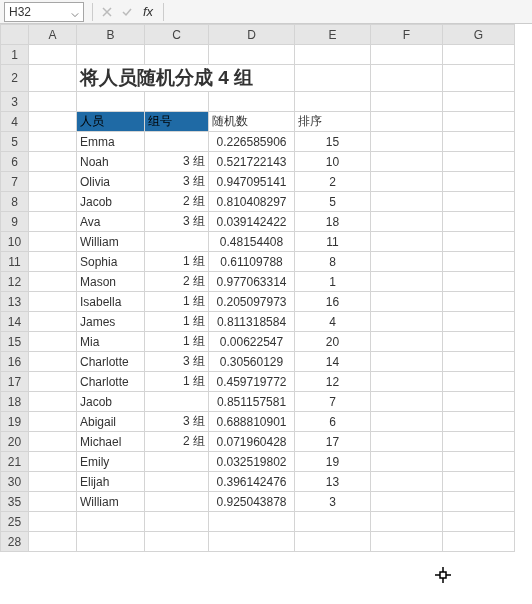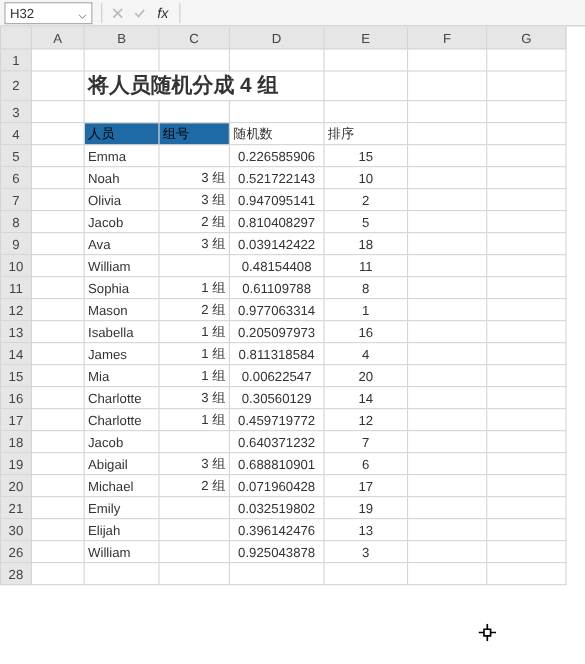--- a/index.html
+++ b/index.html
@@ -262,21 +262,21 @@
           <td class="cell num">0.459719772</td>
           <td class="cell num">12</td>
           <td class="cell"></td>
           <td class="cell"></td>
         </tr>
         <tr>
           <th class="row-h">18</th>
           <td class="cell"></td>
           <td class="cell">Jacob</td>
           <td class="cell grp g4">4 组</td>
-          <td class="cell num">0.640371232</td>
+          <td class="cell num">0.851157581</td>
           <td class="cell num">7</td>
           <td class="cell"></td>
           <td class="cell"></td>
         </tr>
         <tr>
           <th class="row-h">19</th>
           <td class="cell"></td>
           <td class="cell">Abigail</td>
           <td class="cell grp g3">3 组</td>
           <td class="cell num">0.688810901</td>
@@ -308,26 +308,36 @@
           <th class="row-h">30</th>
           <td class="cell"></td>
           <td class="cell">Elijah</td>
           <td class="cell grp g4">4 组</td>
           <td class="cell num">0.396142476</td>
           <td class="cell num">13</td>
           <td class="cell"></td>
           <td class="cell"></td>
         </tr>
         <tr>
-          <th class="row-h">26</th>
+          <th class="row-h">35</th>
           <td class="cell"></td>
           <td class="cell">William</td>
           <td class="cell grp g4">4 组</td>
           <td class="cell num">0.925043878</td>
           <td class="cell num">3</td>
+          <td class="cell"></td>
+          <td class="cell"></td>
+        </tr>
+        <tr>
+          <th class="row-h">25</th>
+          <td class="cell"></td>
+          <td class="cell"></td>
+          <td class="cell"></td>
+          <td class="cell"></td>
+          <td class="cell"></td>
           <td class="cell"></td>
           <td class="cell"></td>
         </tr>
         <tr>
           <th class="row-h">28</th>
           <td class="cell"></td>
           <td class="cell"></td>
           <td class="cell"></td>
           <td class="cell"></td>
           <td class="cell"></td>

